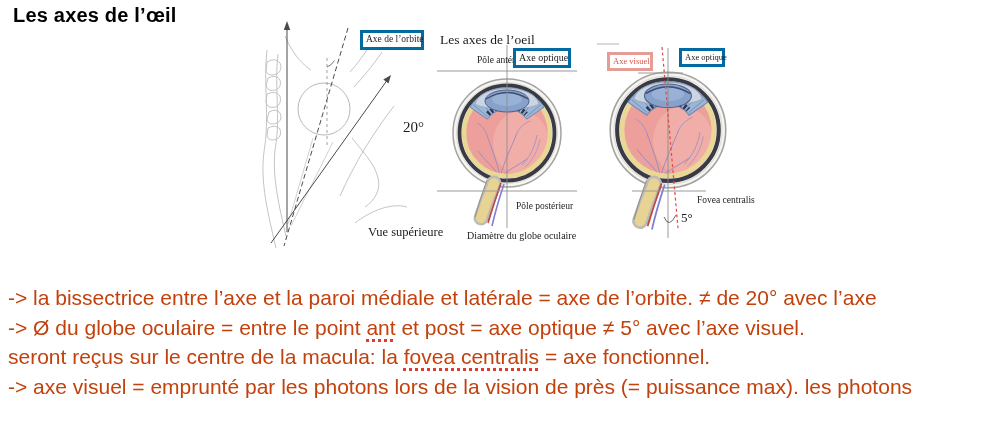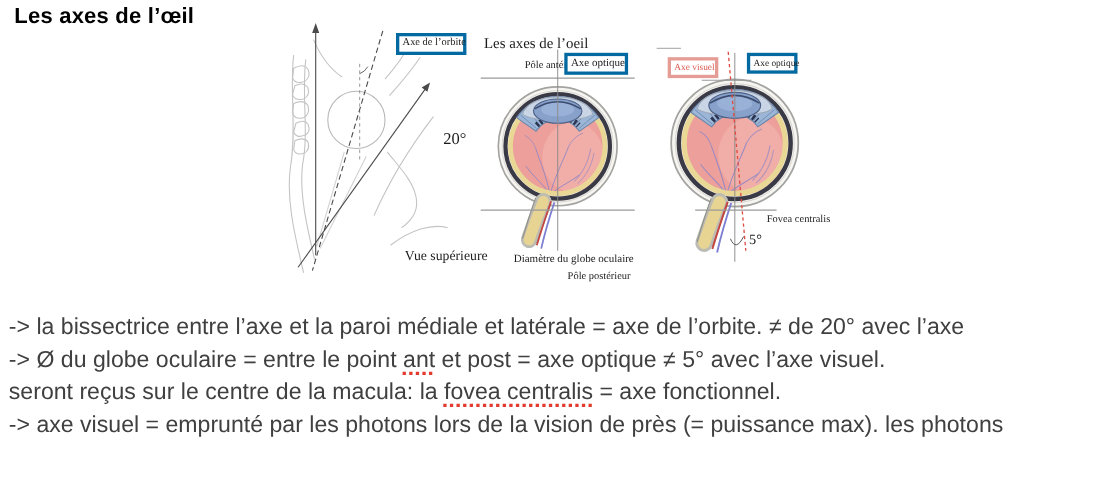--- a/index.html
+++ b/index.html
@@ -5,21 +5,21 @@
   html,body{margin:0;padding:0;background:#fff;}
   body{width:1000px;height:437px;position:relative;overflow:hidden;
        font-family:"Liberation Sans",sans-serif;color:#000;}
   .page-title{position:absolute;left:13px;top:4px;font-size:20px;font-weight:bold;letter-spacing:.2px;}
   .side-note{position:absolute;left:8px;top:92px;font-size:21px;line-height:30px;color:#a9a9a9;}
   .fig{position:absolute;left:255px;top:10px;width:520px;height:256px;}
   .fig svg{position:absolute;left:0;top:0;}
   .lbl{position:absolute;font-family:"Liberation Serif",serif;color:#1b1b1b;white-space:nowrap;line-height:1;}
   .boxed{border:3px solid #0369a1;background:#fff;text-align:center;padding:2px 3px 2px;}
   .red-box{border-color:#e59c95;color:#d9564c;}
-  .notes{position:absolute;left:8px;top:283px;width:990px;font-size:21px;line-height:29.5px;color:#404040;}
+  .notes{position:absolute;left:8px;top:283px;width:990px;font-size:21px;line-height:29.5px;color:#c2410c;}
   .note-line{white-space:nowrap;}
   .squig{text-decoration-line:underline;text-decoration-style:dotted;text-decoration-color:#e23b2e;
          text-decoration-thickness:2.5px;text-underline-offset:4px;}
 </style>
 </head>
 <body>
 
 <div class="page-title">Les axes de l’œil</div>
 
 <div class="side-note">
@@ -95,21 +95,21 @@
     </g>
   </svg>
 
   <div class="lbl boxed" style="left:105px;top:20px;width:52px;font-size:9.5px;">Axe de l’orbite</div>
   <div class="lbl" style="left:148px;top:110px;font-size:15px;">20°</div>
   <div class="lbl" style="left:113px;top:216px;font-size:12.5px;">Vue supérieure</div>
 
   <div class="lbl" style="left:185px;top:23px;font-size:13.5px;">Les axes de l’oeil</div>
   <div class="lbl" style="left:185px;top:46px;font-size:9.5px;margin-left:37px;">Pôle antérieur</div>
   <div class="lbl boxed" style="left:258px;top:38px;width:46px;font-size:10px;">Axe optique</div>
-  <div class="lbl" style="left:261px;top:192px;font-size:9.5px;margin-top:46px;">Pôle postérieur</div>
+  <div class="lbl" style="left:261px;top:192px;font-size:9.5px;">Pôle postérieur</div>
   <div class="lbl" style="left:212px;top:221px;font-size:10px;">Diamètre du globe oculaire</div>
 
   <div class="lbl boxed red-box" style="left:352px;top:42px;width:34px;font-size:8.5px;">Axe visuel</div>
   <div class="lbl boxed" style="left:424px;top:38px;width:34px;font-size:8.5px;">Axe optique</div>
   <div class="lbl" style="left:442px;top:186px;font-size:9.5px;">Fovea centralis</div>
   <div class="lbl" style="left:426px;top:201px;font-size:13px;">5°</div>
 </div>
 
 <div class="notes">
   <div class="note-line">

